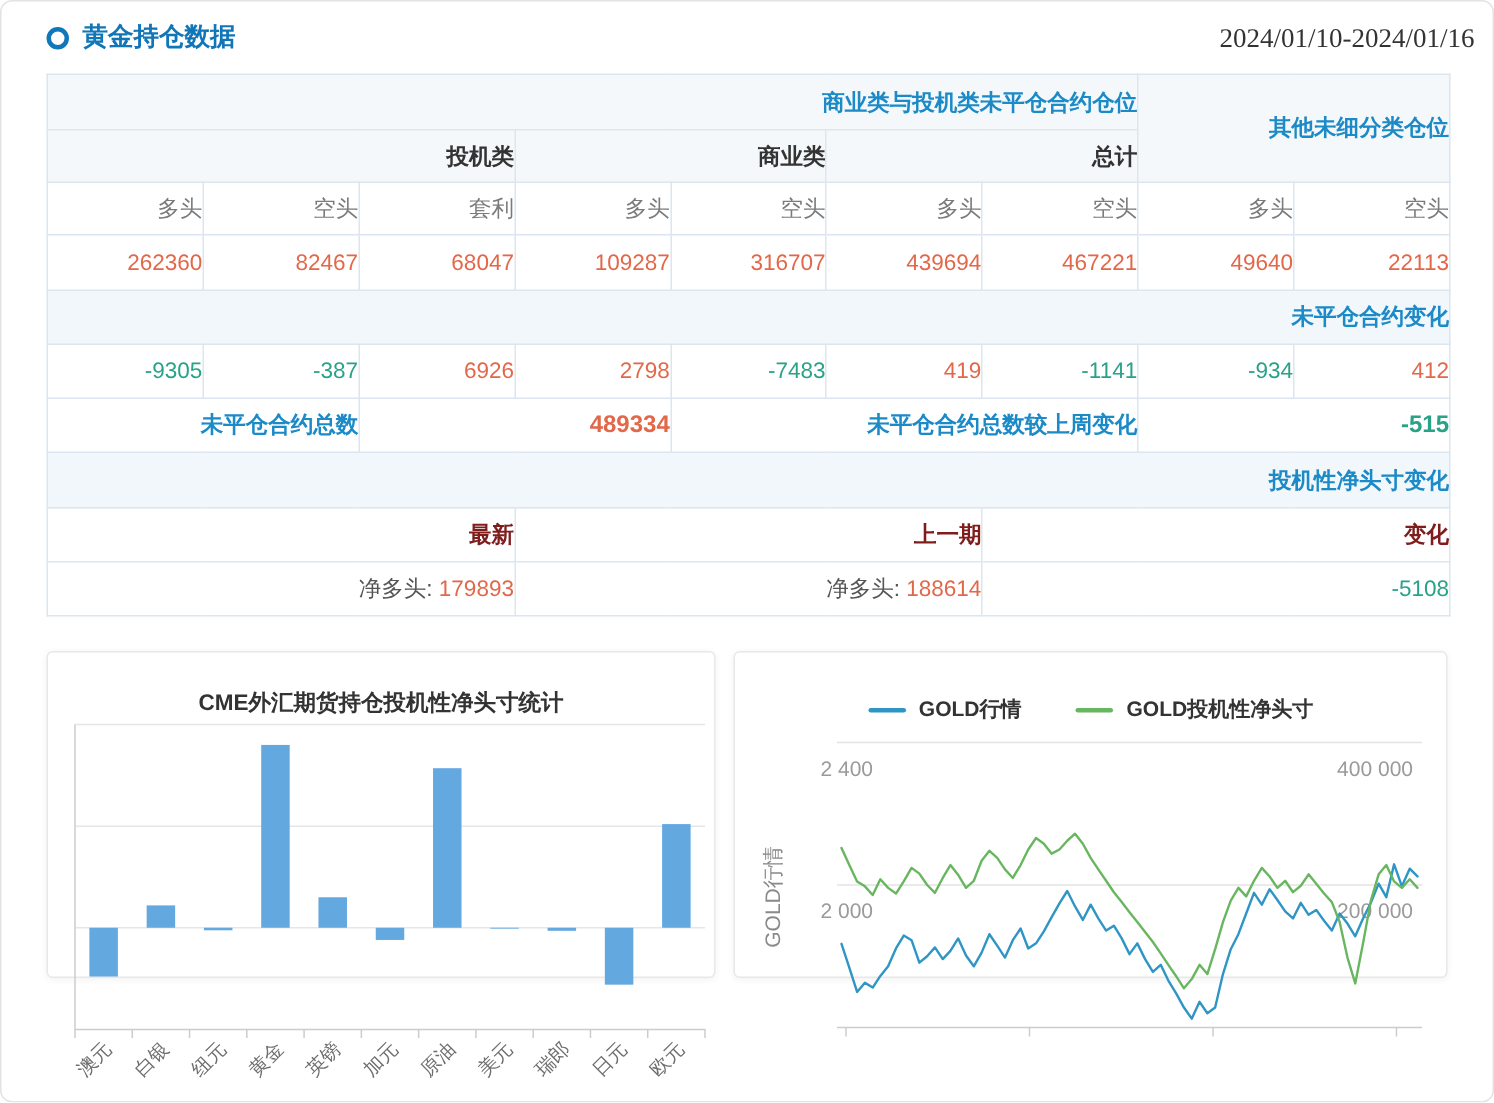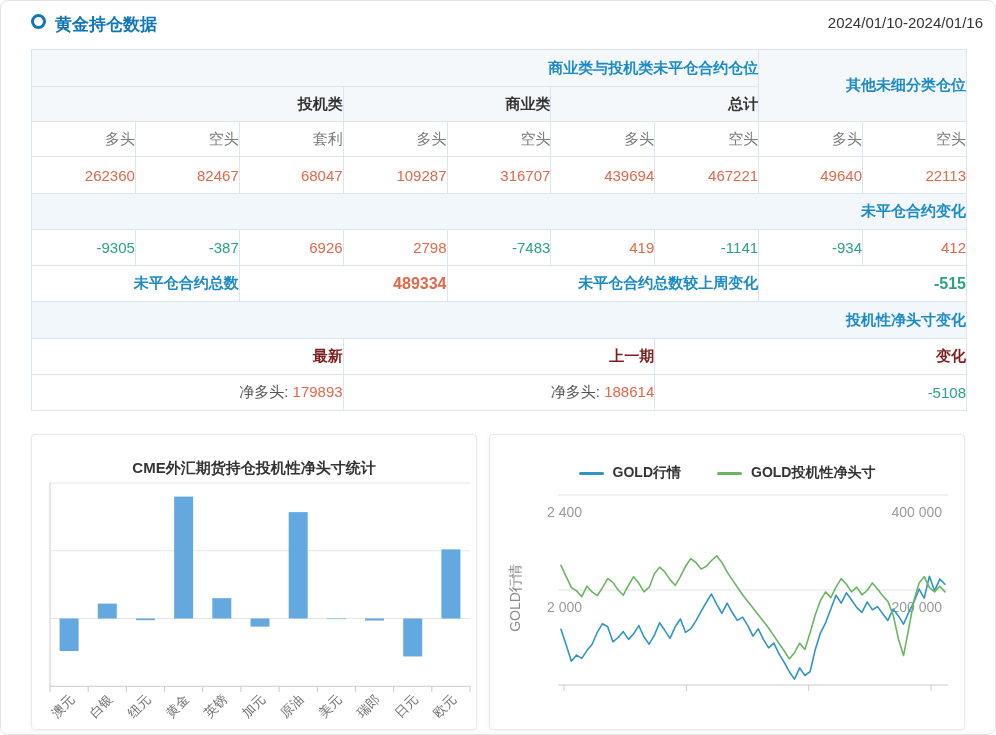--- a/index.html
+++ b/index.html
@@ -1,38 +1,38 @@
 <!DOCTYPE html>
 <html><head>
 <meta charset="utf-8">
 <style>
   html,body{margin:0;padding:0;background:#fff;}
   body{font-family:"Liberation Sans","DejaVu Sans",sans-serif;}
   .page{position:relative;width:996px;height:735px;box-sizing:border-box;border:1px solid #e3e3e3;border-radius:8px;background:#fff;overflow:hidden;}
   
-  .hdr{display:flex;align-items:flex-start;margin:13px 12px 0 30px;height:22px;}
+  .hdr{display:flex;align-items:center;margin:13px 12px 0 30px;height:22px;}
   .ring{width:9px;height:9px;border:3px solid #1177bb;border-radius:50%;margin-right:9px;flex:0 0 auto;}
   .title{font-size:17px;font-weight:bold;color:#1076b8;margin:0;line-height:22px;}
-  .date{margin-left:auto;font-size:15px;color:#333;}
+  .date{margin-left:auto;font-size:18px;color:#333;font-family:Liberation Serif, serif;}
   
   table{border-collapse:collapse;table-layout:fixed;width:936px;margin:13px 30px 0 30px;}
   td{border:1px solid #dbe6f0;text-align:right;font-size:15px;color:#333;padding:0;}
   tr.r37{height:37px;} tr.r36{height:36px;} tr.r35{height:35px;}
   .hblue{color:#1b8ac6;font-weight:bold;background:#f5f8fa;}
   .lblue{color:#1b8ac6;font-weight:bold;background:#fff;}
   .hdark{color:#333;font-weight:bold;background:#f5f8fa;}
   .hdark-w{color:#7f1d1d;font-weight:bold;background:#fff;}
   .hgray{color:#7b7b7b;background:#fff;}
   .sect{color:#1b8ac6;font-weight:bold;background:#f2f7fb;}
   .pos{color:#e2684a;} .neg{color:#2aa288;}
   .big{font-weight:bold;font-size:16px;}
   .dim{color:#555;}
   
   .charts{display:flex;margin:23px 30px 0 30px;gap:12px;}
-  .panel{position:relative;height:296px;box-sizing:border-box;border:1px solid #e8e8e8;border-radius:4px;background:#fff;box-shadow:0 1px 5px rgba(0,0,0,0.05);}
+  .panel{position:relative;height:218px;box-sizing:border-box;border:1px solid #e8e8e8;border-radius:4px;background:#fff;box-shadow:0 1px 5px rgba(0,0,0,0.05);}
   .panel-left{width:447px;}
   .panel-right{width:477px;}
   .chart-title{position:absolute;top:24px;left:0;width:100%;text-align:center;font-size:15px;font-weight:bold;color:#333;}
   .legend{position:absolute;top:29px;left:0;width:100%;display:flex;justify-content:center;align-items:center;gap:36px;}
   .legend-item{display:flex;align-items:center;gap:9px;font-size:14px;font-weight:bold;color:#333;cursor:pointer;}
   .swatch{width:25px;height:3px;border-radius:2px;}
   svg.chart{position:absolute;left:0;top:0;}
 </style>
 </head>
 <body>

